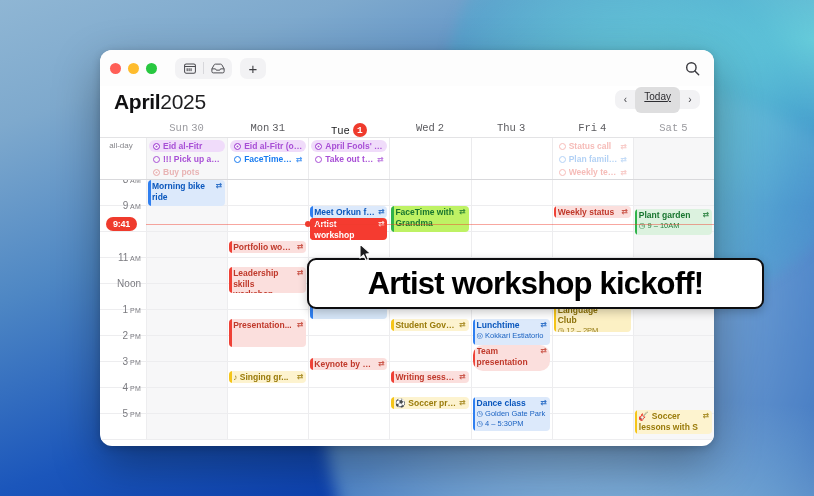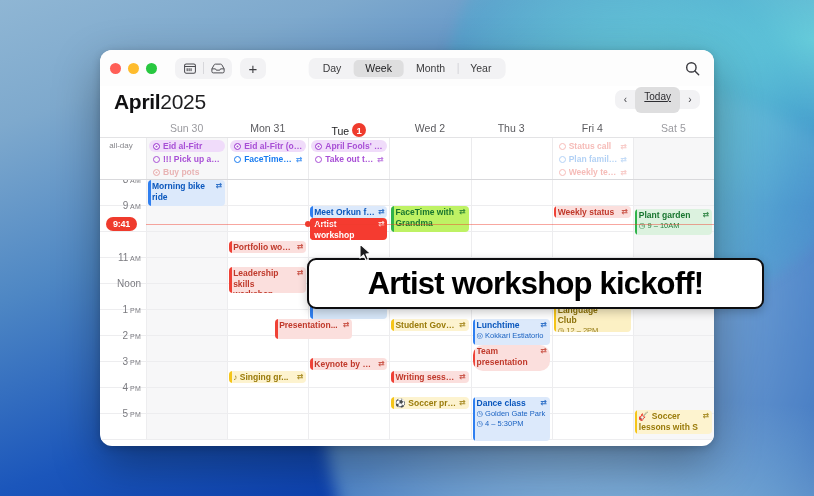--- a/index.html
+++ b/index.html
@@ -275,27 +275,20 @@
       <span class="divider"></span>
       <span class="ico">
         <svg width="14" height="11" viewBox="0 0 16 12" fill="none">
           <path d="M1 6.4V9.4a1.6 1.6 0 0 0 1.6 1.6h10.8A1.6 1.6 0 0 0 15 9.4V6.4M1 6.4l2.6-4.6A1.6 1.6 0 0 1 5 1h6a1.6 1.6 0 0 1 1.4.8L15 6.4M1 6.4h4.1l.9 1.5h4l.9-1.5H15" stroke="#4a4a4f" stroke-width="1.1" stroke-linejoin="round"></path>
         </svg>
       </span>
     </div>
 
     <div class="plus-btn">+</div>
 
-    <div class="view-seg">
-      <span class="vtab">Day</span>
-      <span class="vtab active">Week</span>
-      <span class="vtab">Month</span>
-      <span class="vdiv"></span>
-      <span class="vtab">Year</span>
-    </div>
 
     <div class="search-btn">
       <svg width="15" height="15" viewBox="0 0 16 16" fill="none">
         <circle cx="6.8" cy="6.8" r="5" stroke="#3a3a3f" stroke-width="1.5"></circle>
         <path d="M10.6 10.6L14.6 14.6" stroke="#3a3a3f" stroke-width="1.5" stroke-linecap="round"></path>
       </svg>
     </div>
   </div>
 
   <div class="monthbar">
@@ -305,21 +298,21 @@
     <div class="nav-group">
       <span class="nb arrow">‹</span>
       <span class="today">Today</span>
       <span class="nb arrow">›</span>
     </div>
   </div>
 
   <div class="cal">
     <div class="dayhdr">
       <div class="gutter-w"></div>
-      <div id="dayhdr-cols" style="display:flex;flex:1 1 auto;">
+      <div id="dayhdr-cols" style="display:flex;flex:1 1 auto;font-family:Liberation Mono, monospace;">
           <div class="dcol weekend">
             <span>Sun</span>
             <span>30</span>
           </div>
           <div class="dcol">
             <span>Mon</span>
             <span>31</span>
           </div>
           <div class="dcol today-col">
             <span>Tue</span>
@@ -573,21 +566,21 @@
           <div class="ev" style="background: rgb(214, 230, 248); color: rgb(10, 87, 189); top: 87px; height: 52px; left: calc(28.5714% + 2px); width: calc(14.2857% - 4px);">
             <div class="bar" style="background: rgb(47, 127, 240);"></div>
             <div class="row1">
               <span class="title"></span>
             </div>
             <div class="meta">
               <span>◷</span>
               <span>11AM – 1PM</span>
             </div>
           </div>
-          <div class="ev" style="background: rgb(251, 223, 221); color: rgb(192, 57, 43); top: 139px; height: 20px; left: calc(14.2857% + 2px); width: calc(14.2857% - 4px); margin-left: 46px;">
+          <div class="ev" style="background: rgb(251, 223, 221); color: rgb(192, 57, 43); top: 139px; height: 28px; left: calc(14.2857% + 2px); width: calc(14.2857% - 4px);">
             <div class="bar" style="background: rgb(239, 65, 54);"></div>
             <div class="row1">
               <span class="title clip">Presentation...</span>
               <span class="rep">⇄</span>
             </div>
           </div>
           <div class="ev" style="background: rgb(220, 233, 251); color: rgb(10, 87, 189); top: 139px; height: 26px; left: calc(57.1428% + 2px); width: calc(14.2857% - 4px);">
             <div class="bar" style="background: rgb(47, 127, 240);"></div>
             <div class="row1">
               <span class="title">Lunchtime</span>
@@ -637,21 +630,21 @@
               <span class="rep">⇄</span>
             </div>
           </div>
           <div class="ev" style="background: rgb(253, 243, 207); color: rgb(154, 123, 10); top: 191px; height: 12px; left: calc(14.2857% + 2px); width: calc(14.2857% - 4px);">
             <div class="bar" style="background: rgb(245, 197, 24);"></div>
             <div class="row1">
               <span class="title clip">♪ Singing gr...</span>
               <span class="rep">⇄</span>
             </div>
           </div>
-          <div class="ev" style="background: rgb(220, 233, 251); color: rgb(10, 87, 189); top: 217px; height: 44px; left: calc(57.1428% + 2px); width: calc(14.2857% - 4px);">
+          <div class="ev" style="background: rgb(220, 233, 251); color: rgb(10, 87, 189); top: 217px; height: 34px; left: calc(57.1428% + 2px); width: calc(14.2857% - 4px);">
             <div class="bar" style="background: rgb(47, 127, 240);"></div>
             <div class="row1">
               <span class="title">Dance class</span>
               <span class="rep">⇄</span>
             </div>
             <div class="meta">
               <span>◷</span>
               <span>Golden Gate Park</span>
             </div>
             <div class="meta">

